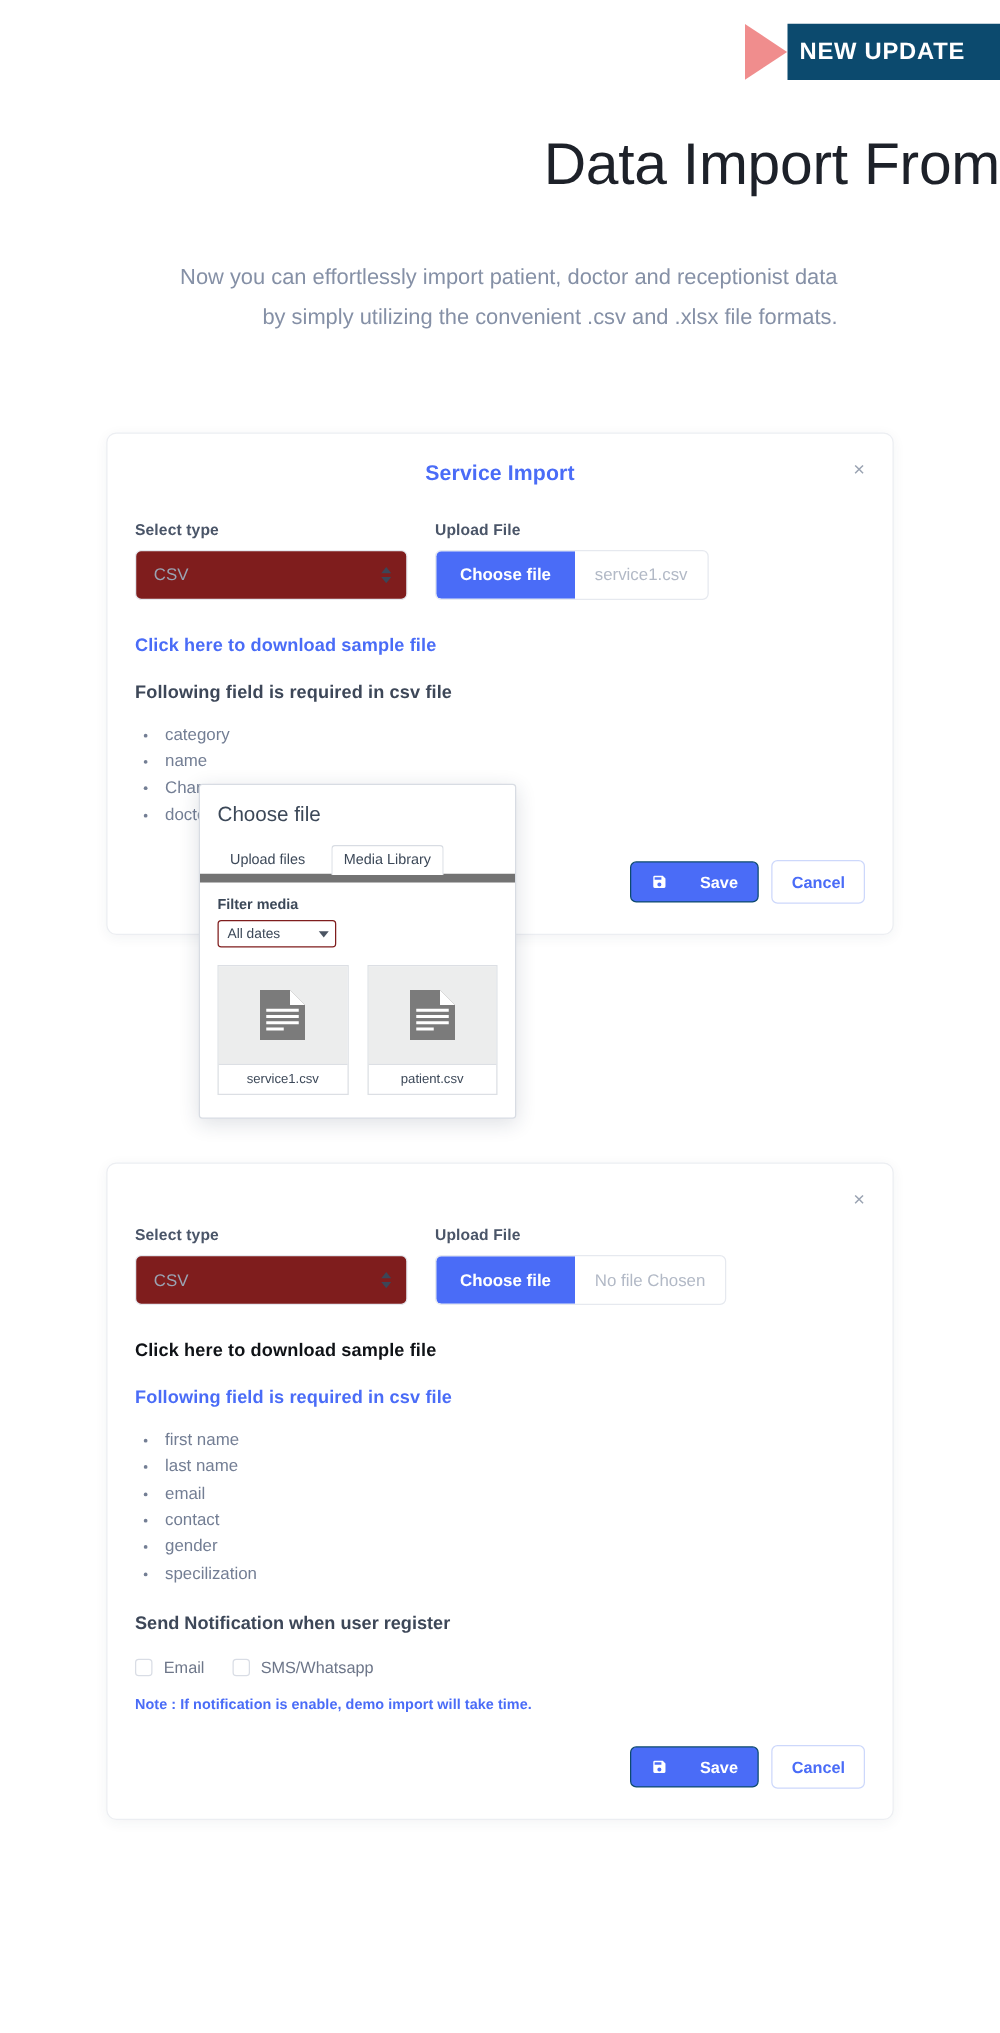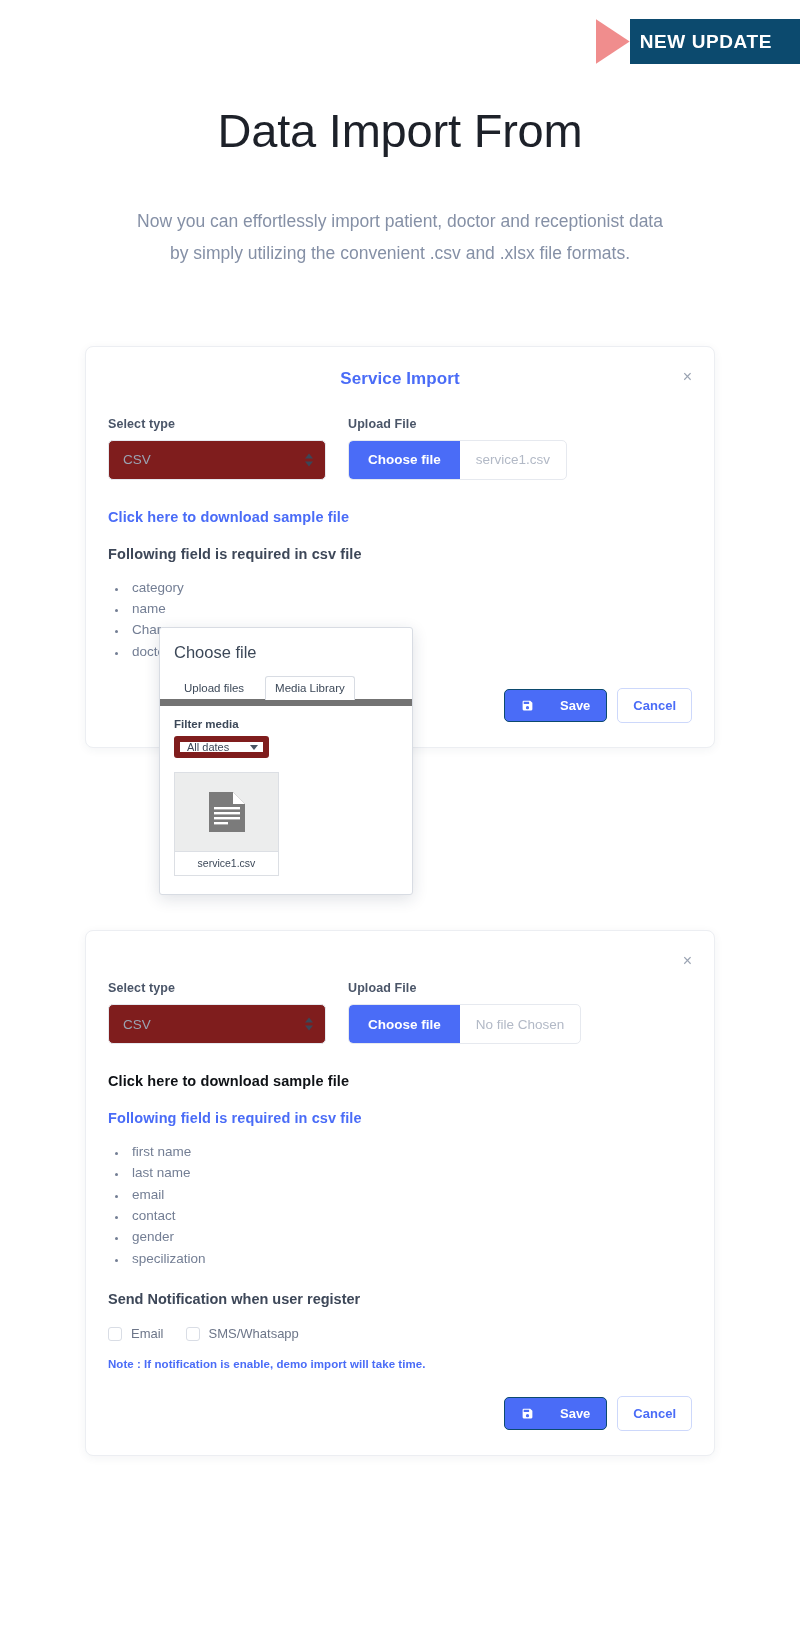--- a/index.html
+++ b/index.html
@@ -41,21 +41,21 @@
   .ribbon-body span {
     color: #ffffff;
     font-size: 19px;
     font-weight: bold;
     letter-spacing: 0.6px;
   }
 
   
   .hero {
     padding-top: 104px;
-    text-align: center;
+    text-align: right;
   }
   .hero h1 {
     font-size: 47px;
     font-weight: 400;
     color: #1d2129;
     letter-spacing: -0.2px;
     line-height: 1.15;
   }
   .hero p {
     margin: 48px auto 0;
@@ -326,21 +326,21 @@
   .filter-label {
     font-size: 11.5px;
     color: #3c4858;
     margin-top: 12px;
     font-weight: bold;
   }
   .filter-select {
     margin-top: 6px;
     width: 95px;
     height: 22px;
-    border: 6px solid #7f1d1d;
+    border: 1px solid #7f1d1d;
     border-radius: 3px;
     background: #fff;
     display: flex;
     align-items: center;
     justify-content: space-between;
     padding: 0 5px 0 7px;
     font-size: 11px;
     color: #3c4858;
     cursor: pointer;
   }
@@ -458,20 +458,35 @@
           <g fill="#ffffff">
             <rect x="7" y="17" width="26" height="2.4"></rect>
             <rect x="7" y="22" width="26" height="2.4"></rect>
             <rect x="7" y="27" width="26" height="2.4"></rect>
             <rect x="7" y="32" width="14" height="2.4"></rect>
           </g>
         </svg>
       </div>
       <div class="media-cap">service1.csv</div>
     </div>
+    <div class="media-item">
+      <div class="media-thumb">
+        <svg width="40" height="44" viewBox="0 0 40 44">
+          <path d="M2 2h24l12 12v28H2z" fill="#7b7b7b"></path>
+          <path d="M26 2l12 12H26z" fill="#ffffff"></path>
+          <g fill="#ffffff">
+            <rect x="7" y="17" width="26" height="2.4"></rect>
+            <rect x="7" y="22" width="26" height="2.4"></rect>
+            <rect x="7" y="27" width="26" height="2.4"></rect>
+            <rect x="7" y="32" width="14" height="2.4"></rect>
+          </g>
+        </svg>
+      </div>
+      <div class="media-cap">patient.csv</div>
+    </div>
   </div>
 </div>
 
 <div class="card" id="card-doctors">
   <div class="card-head">
     <button class="card-close">×</button>
   </div>
   <div class="card-body">
     <div class="form-row">
       <div class="col-type">

